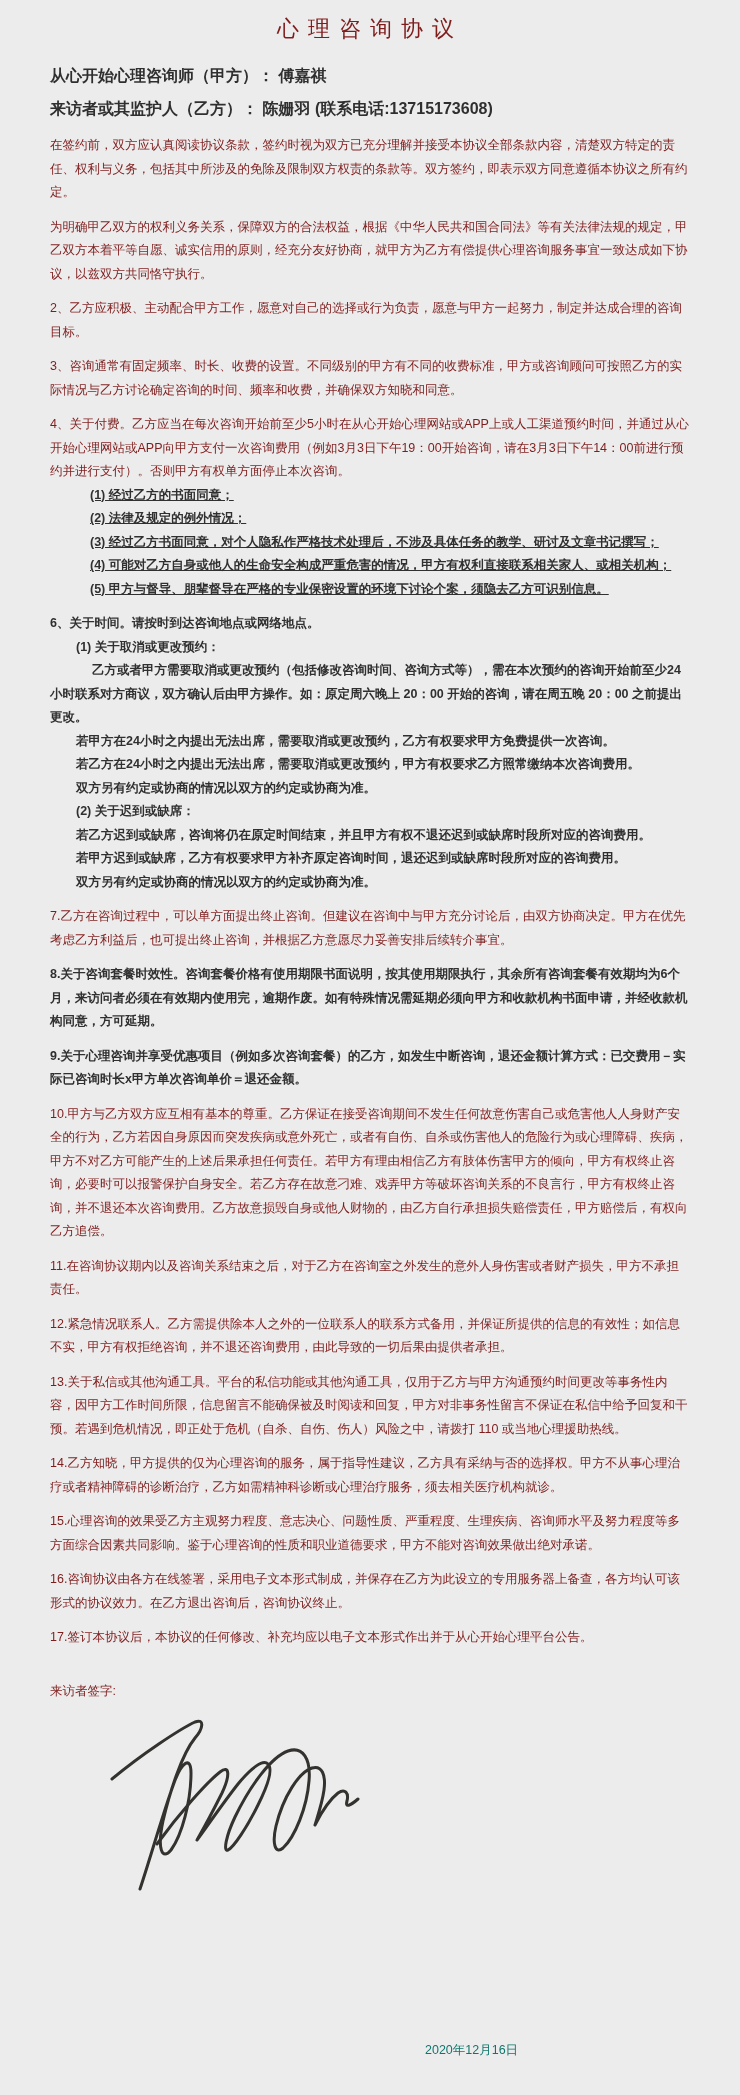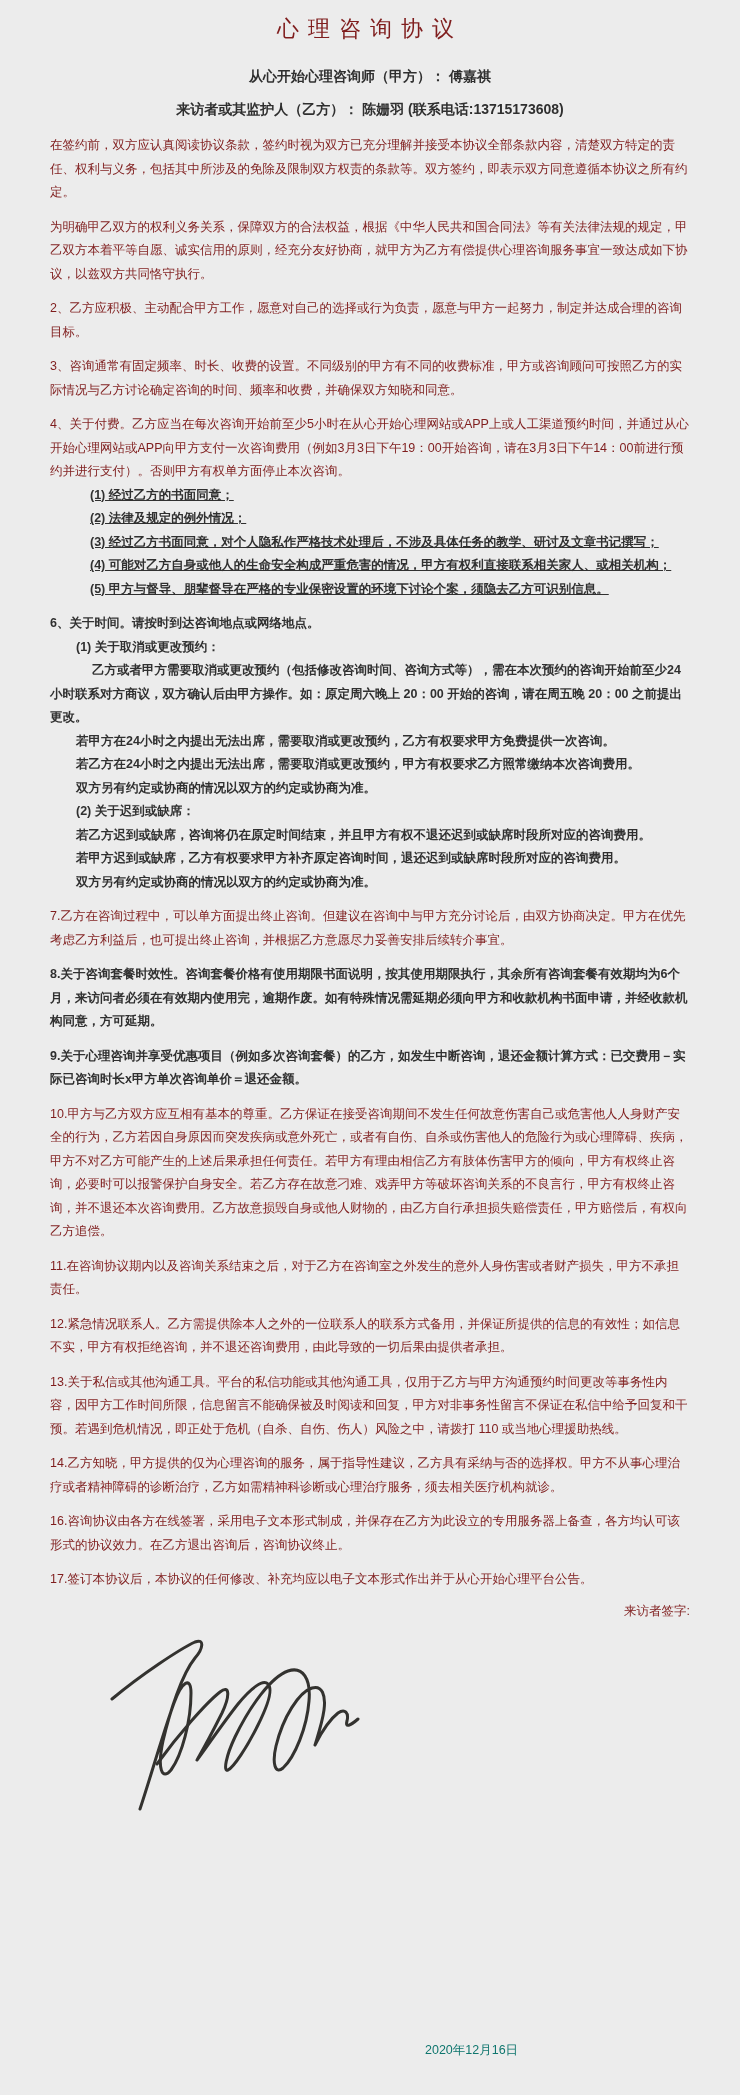--- a/index.html
+++ b/index.html
@@ -16,40 +16,39 @@
   .doc-title{
     text-align:center;
     font-size:22px;
     font-weight:400;
     letter-spacing:9px;
     color:#7f1d1d;
     margin:4px 0 24px 0;
   }
   .party{
     font-weight:700;
-    font-size:14px;
+    font-size:16px;
     color:#2f2f2f;
     margin:0 0 17px 0;
     line-height:16px;
-    text-align:center;
   }
   .para{
     font-size:12.5px;
     line-height:23.5px;
     margin:11px 0 0 0;
     color:#7f1d1d;
     text-align:left;
   }
   .para.b{font-weight:700;color:#303030;}
   .para.cont{margin-top:0;}
   .para.ind-list{padding-left:40px;text-decoration:underline;}
   .para.ind-sub{padding-left:26px;}
   .para.ti-lg{text-indent:42px;}
   .para.ti-sm{text-indent:26px;}
-  .sig-label{margin-top:8px;text-align:right;}
+  .sig-label{margin-top:30px;}
   .sig-row{position:relative;height:195px;margin-top:4px;}
   .signature-svg{position:absolute;left:52px;top:2px;}
   .signature-svg path{fill:none;stroke:#33322f;stroke-width:3;stroke-linecap:round;stroke-linejoin:round;}
   .doc-date{
     position:absolute;
     left:425px;top:2042px;
     font-size:12.5px;
     color:#0f766e;
   }
 </style>
@@ -85,20 +84,21 @@
       <p class="para b cont ti-sm">若甲方迟到或缺席，乙方有权要求甲方补齐原定咨询时间，退还迟到或缺席时段所对应的咨询费用。</p>
       <p class="para b cont ti-sm">双方另有约定或协商的情况以双方的约定或协商为准。</p>
       <p class="para">7.乙方在咨询过程中，可以单方面提出终止咨询。但建议在咨询中与甲方充分讨论后，由双方协商决定。甲方在优先考虑乙方利益后，也可提出终止咨询，并根据乙方意愿尽力妥善安排后续转介事宜。</p>
       <p class="para b">8.关于咨询套餐时效性。咨询套餐价格有使用期限书面说明，按其使用期限执行，其余所有咨询套餐有效期均为6个月，来访问者必须在有效期内使用完，逾期作废。如有特殊情况需延期必须向甲方和收款机构书面申请，并经收款机构同意，方可延期。</p>
       <p class="para b">9.关于心理咨询并享受优惠项目（例如多次咨询套餐）的乙方，如发生中断咨询，退还金额计算方式：已交费用－实际已咨询时长x甲方单次咨询单价＝退还金额。</p>
       <p class="para">10.甲方与乙方双方应互相有基本的尊重。乙方保证在接受咨询期间不发生任何故意伤害自己或危害他人人身财产安全的行为，乙方若因自身原因而突发疾病或意外死亡，或者有自伤、自杀或伤害他人的危险行为或心理障碍、疾病，甲方不对乙方可能产生的上述后果承担任何责任。若甲方有理由相信乙方有肢体伤害甲方的倾向，甲方有权终止咨询，必要时可以报警保护自身安全。若乙方存在故意刁难、戏弄甲方等破坏咨询关系的不良言行，甲方有权终止咨询，并不退还本次咨询费用。乙方故意损毁自身或他人财物的，由乙方自行承担损失赔偿责任，甲方赔偿后，有权向乙方追偿。</p>
       <p class="para">11.在咨询协议期内以及咨询关系结束之后，对于乙方在咨询室之外发生的意外人身伤害或者财产损失，甲方不承担责任。</p>
       <p class="para">12.紧急情况联系人。乙方需提供除本人之外的一位联系人的联系方式备用，并保证所提供的信息的有效性；如信息不实，甲方有权拒绝咨询，并不退还咨询费用，由此导致的一切后果由提供者承担。</p>
       <p class="para">13.关于私信或其他沟通工具。平台的私信功能或其他沟通工具，仅用于乙方与甲方沟通预约时间更改等事务性内容，因甲方工作时间所限，信息留言不能确保被及时阅读和回复，甲方对非事务性留言不保证在私信中给予回复和干预。若遇到危机情况，即正处于危机（自杀、自伤、伤人）风险之中，请拨打 110 或当地心理援助热线。</p>
       <p class="para">14.乙方知晓，甲方提供的仅为心理咨询的服务，属于指导性建议，乙方具有采纳与否的选择权。甲方不从事心理治疗或者精神障碍的诊断治疗，乙方如需精神科诊断或心理治疗服务，须去相关医疗机构就诊。</p>
+      <p class="para">15.心理咨询的效果受乙方主观努力程度、意志决心、问题性质、严重程度、生理疾病、咨询师水平及努力程度等多方面综合因素共同影响。鉴于心理咨询的性质和职业道德要求，甲方不能对咨询效果做出绝对承诺。</p>
       <p class="para">16.咨询协议由各方在线签署，采用电子文本形式制成，并保存在乙方为此设立的专用服务器上备查，各方均认可该形式的协议效力。在乙方退出咨询后，咨询协议终止。</p>
       <p class="para">17.签订本协议后，本协议的任何修改、补充均应以电子文本形式作出并于从心开始心理平台公告。</p>
     </div>
 
   <p class="para sig-label">来访者签字:</p>
 
   <div class="sig-row">
     <svg class="signature-svg" width="260" height="190" viewBox="0 0 260 190" aria-hidden="true">
       <path d="M10,70 C40,45 78,20 93,13 C103,9 101,20 93,29 C80,45 68,82 61,112 C55,140 60,152 69,141 C80,126 89,92 89,64 C89,47 80,52 72,74 C61,104 48,150 38,180"></path>
       <path d="M55,135 C76,106 104,74 118,63 C128,55 128,67 120,84 C110,104 99,124 95,131 C104,119 121,94 136,75 C149,59 161,50 166,55 C171,60 166,76 156,96 C145,118 132,138 126,141 C121,143 124,127 133,108 C148,77 169,48 186,42 C201,37 209,50 207,72 C205,98 193,128 181,139 C173,146 170,134 174,117 C181,88 197,63 210,59 C220,56 224,66 222,81 C220,95 215,109 213,116 C218,106 227,91 236,84 C243,79 247,84 245,92 C243,99 248,97 256,90"></path>

